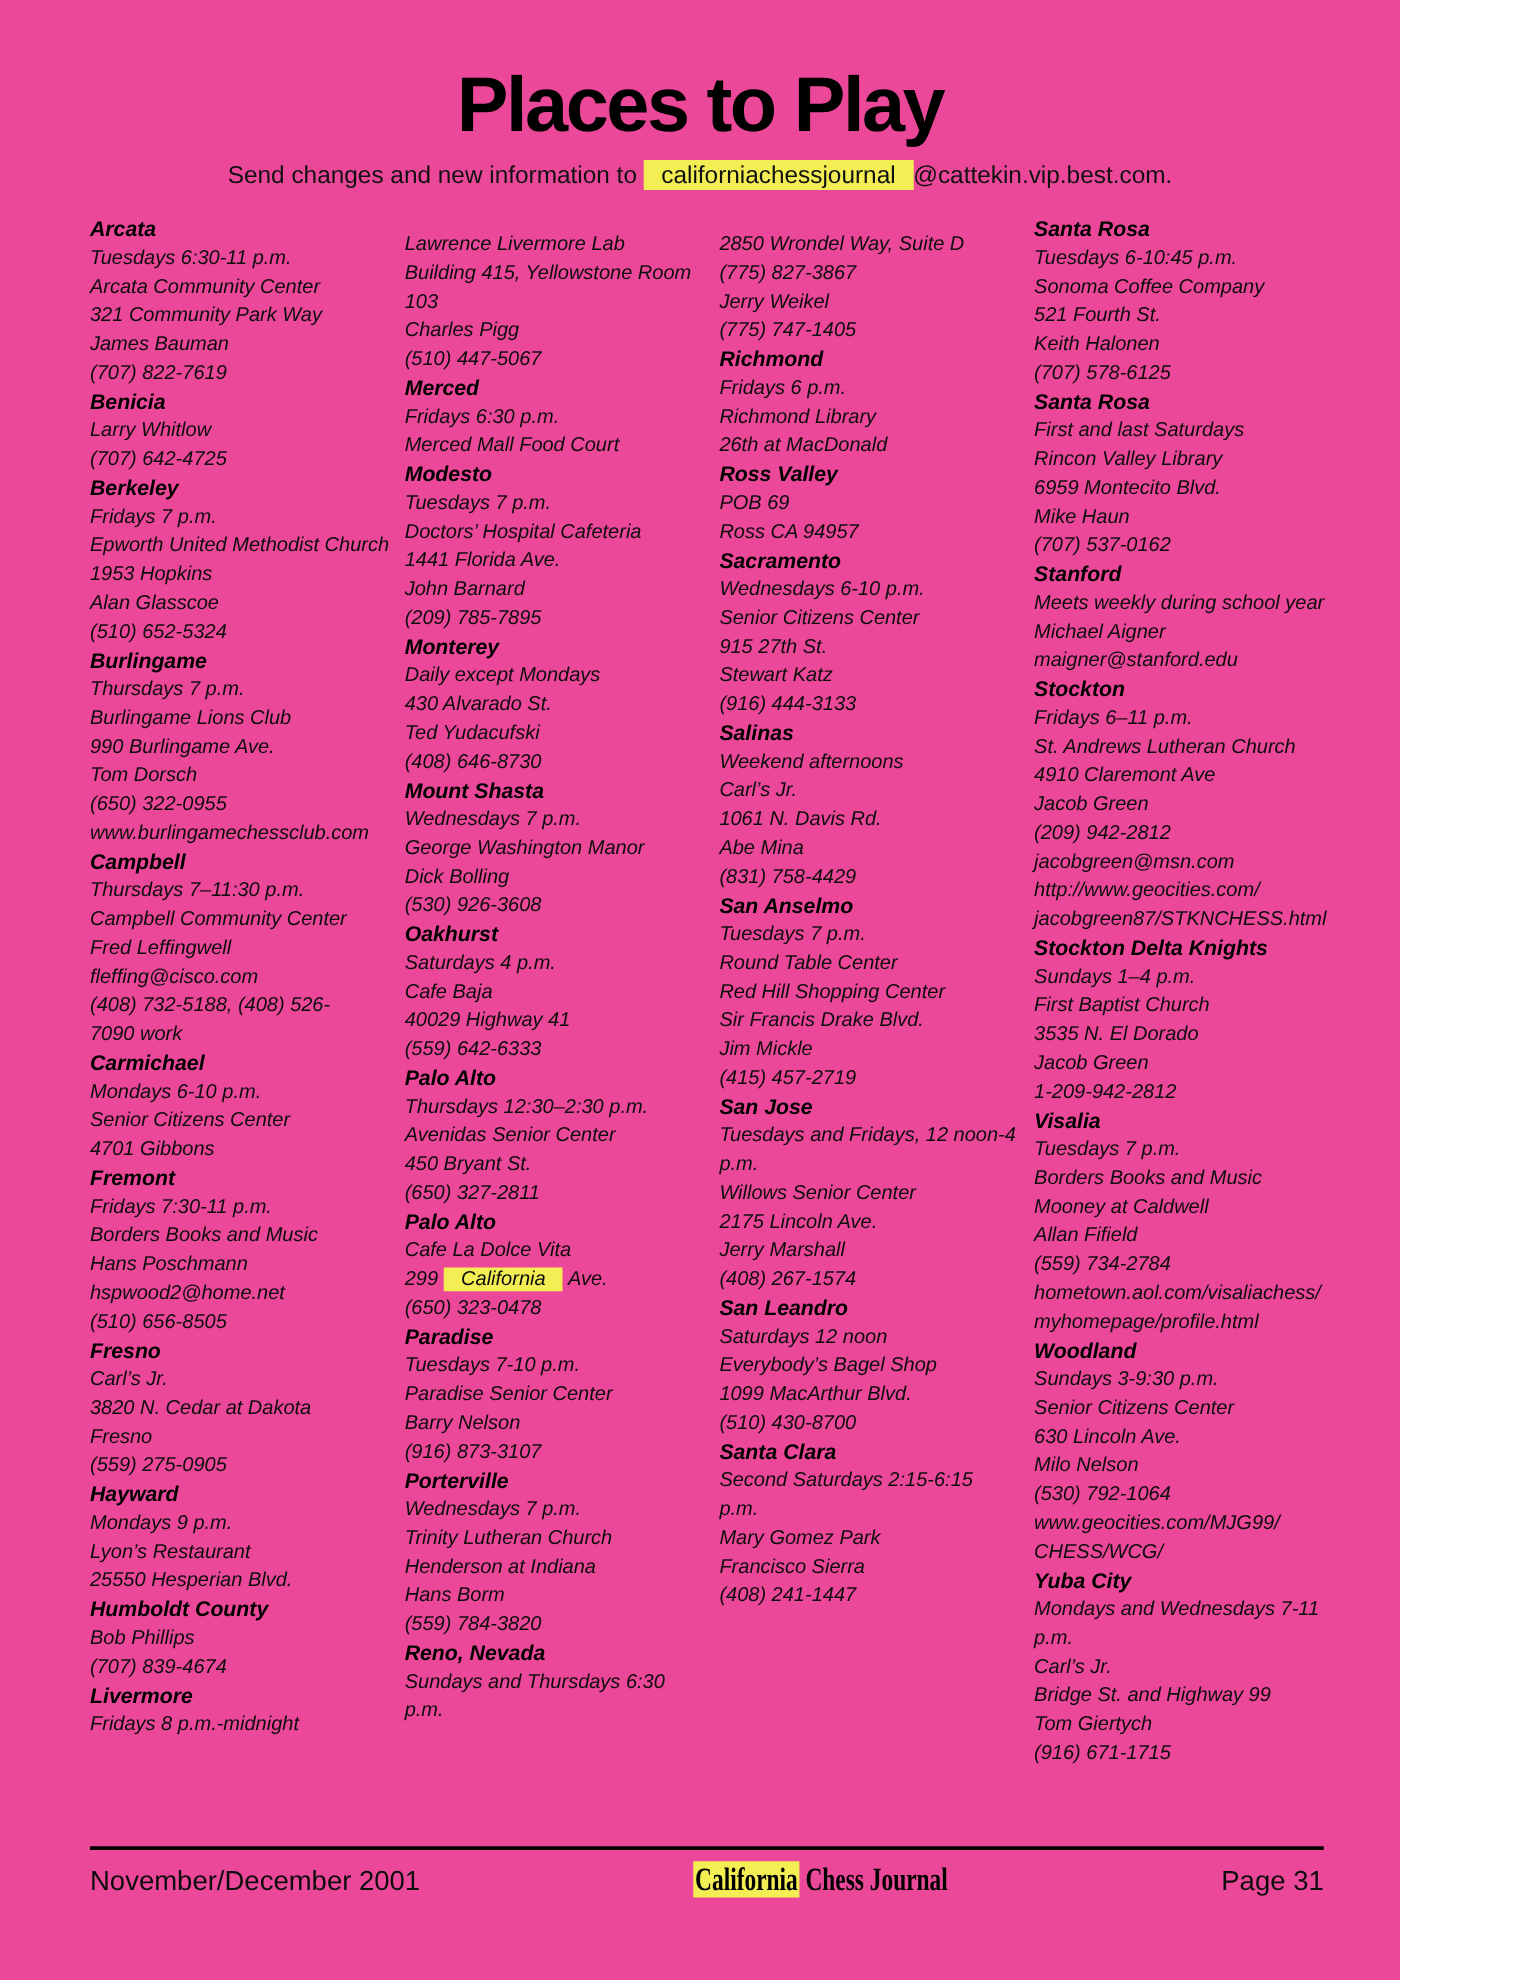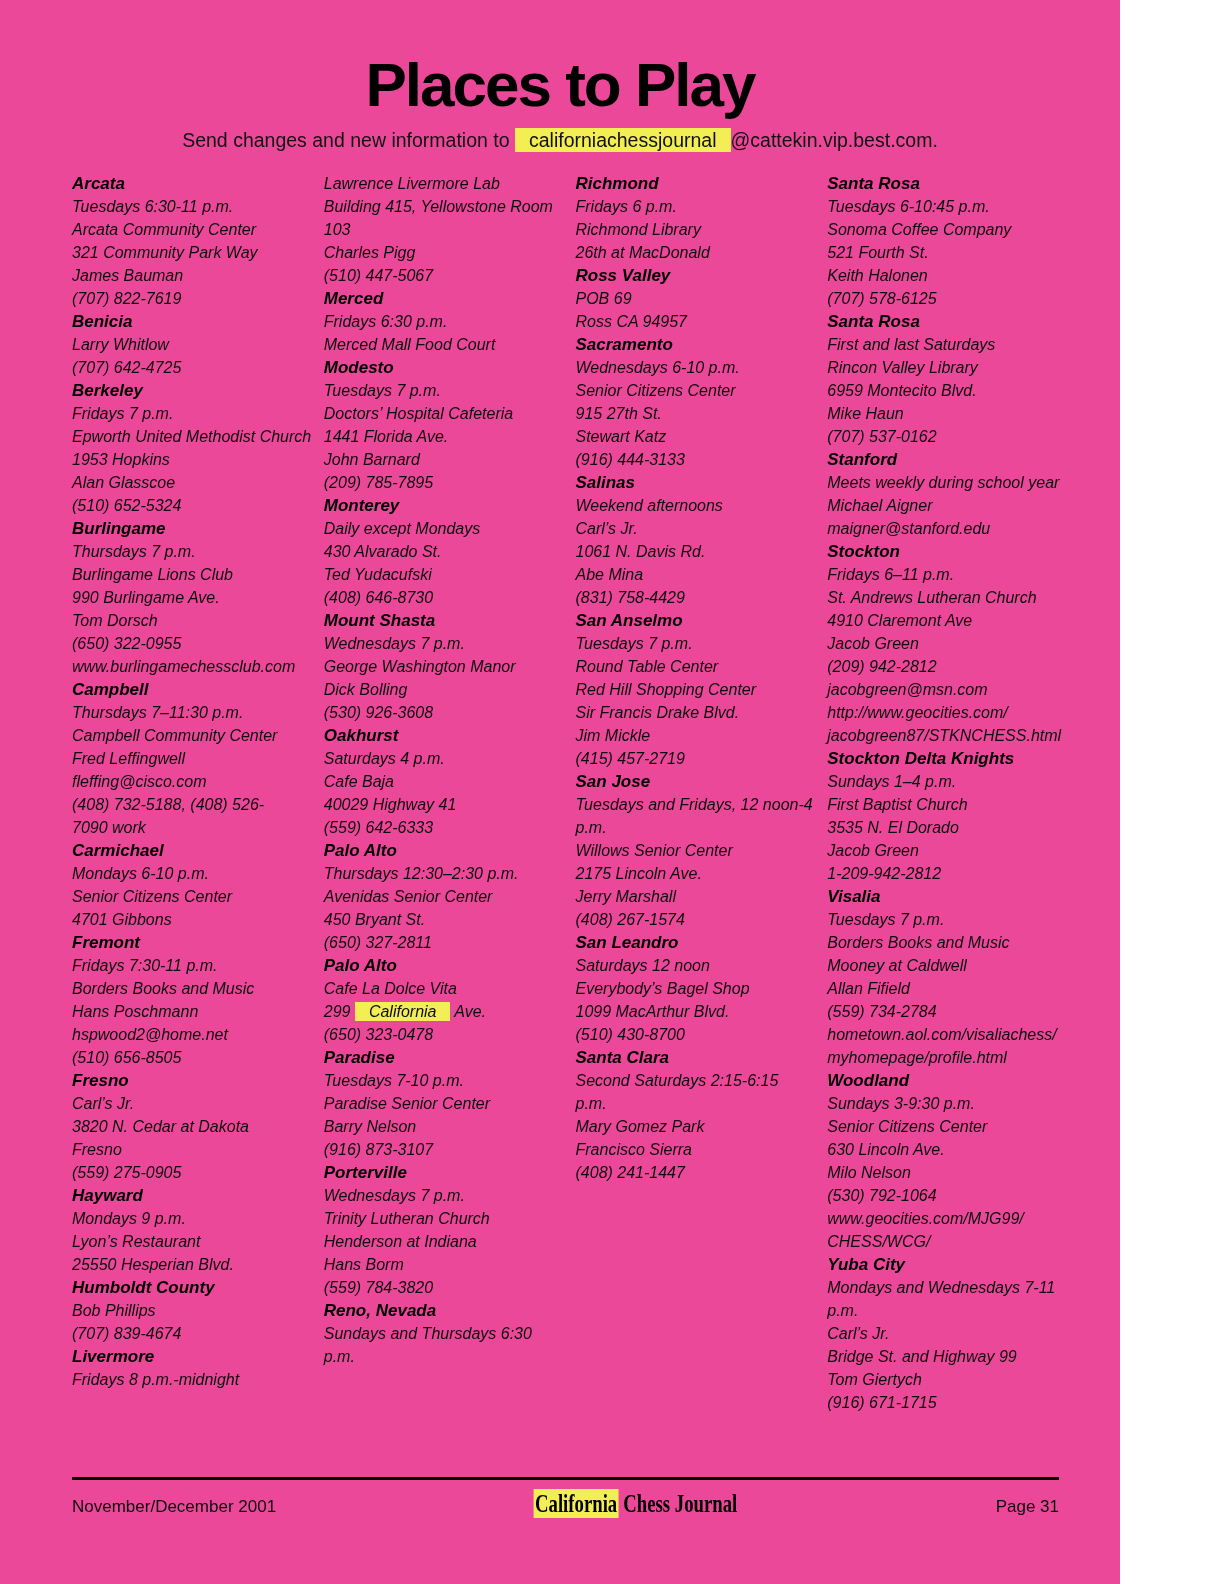--- a/index.html
+++ b/index.html
@@ -32,21 +32,21 @@
   }
   .columns{
     display:flex;
     gap:20px;
     padding:20px 61px 0 72px;
     align-items:flex-start;
   }
   .col{flex:1 1 0;min-width:0;font-style:italic;}
   .entry{margin-top:0;}
   .entry:first-child{margin-top:0;}
-  .entry.cont{margin-top:0;}
+  .entry.cont{margin-top:12px;}
   .city{
     font-weight:700;
     font-size:17px;
     line-height:23px;
     color:#000;
     white-space:nowrap;
   }
   .line{
     font-size:16px;
     line-height:23px;
@@ -56,21 +56,21 @@
   .footer{
     position:absolute;
     left:72px;right:61px;top:1477px;
     border-top:3px solid #000;
     display:flex;
     align-items:baseline;
     justify-content:space-between;
     padding-top:9px;
   }
   .footer-date,.footer-page{
-    font-size:17px;
+    font-size:22px;
     color:#0d0d0d;
   }
   .footer-brand{
     font-family:"Liberation Serif","DejaVu Serif",serif;
     font-weight:700;
     font-size:26px;
     display:inline-block;
     transform:scaleX(.72);
     transform-origin:center;
     white-space:nowrap;
@@ -238,20 +238,26 @@
           <div class="line">Hans Borm</div>
           <div class="line">(559) 784-3820</div>
         </div>
         <div class="entry">
           <div class="city">Reno, Nevada</div>
           <div class="line">Sundays and Thursdays 6:30</div>
           <div class="line">p.m.</div>
         </div>
       </div>
       <div class="col">
+        <div class="entry cont">
+          <div class="line">2850 Wrondel Way, Suite D</div>
+          <div class="line">(775) 827-3867</div>
+          <div class="line">Jerry Weikel</div>
+          <div class="line">(775) 747-1405</div>
+        </div>
         <div class="entry">
           <div class="city">Richmond</div>
           <div class="line">Fridays 6 p.m.</div>
           <div class="line">Richmond Library</div>
           <div class="line">26th at MacDonald</div>
         </div>
         <div class="entry">
           <div class="city">Ross Valley</div>
           <div class="line">POB 69</div>
           <div class="line">Ross CA 94957</div>

